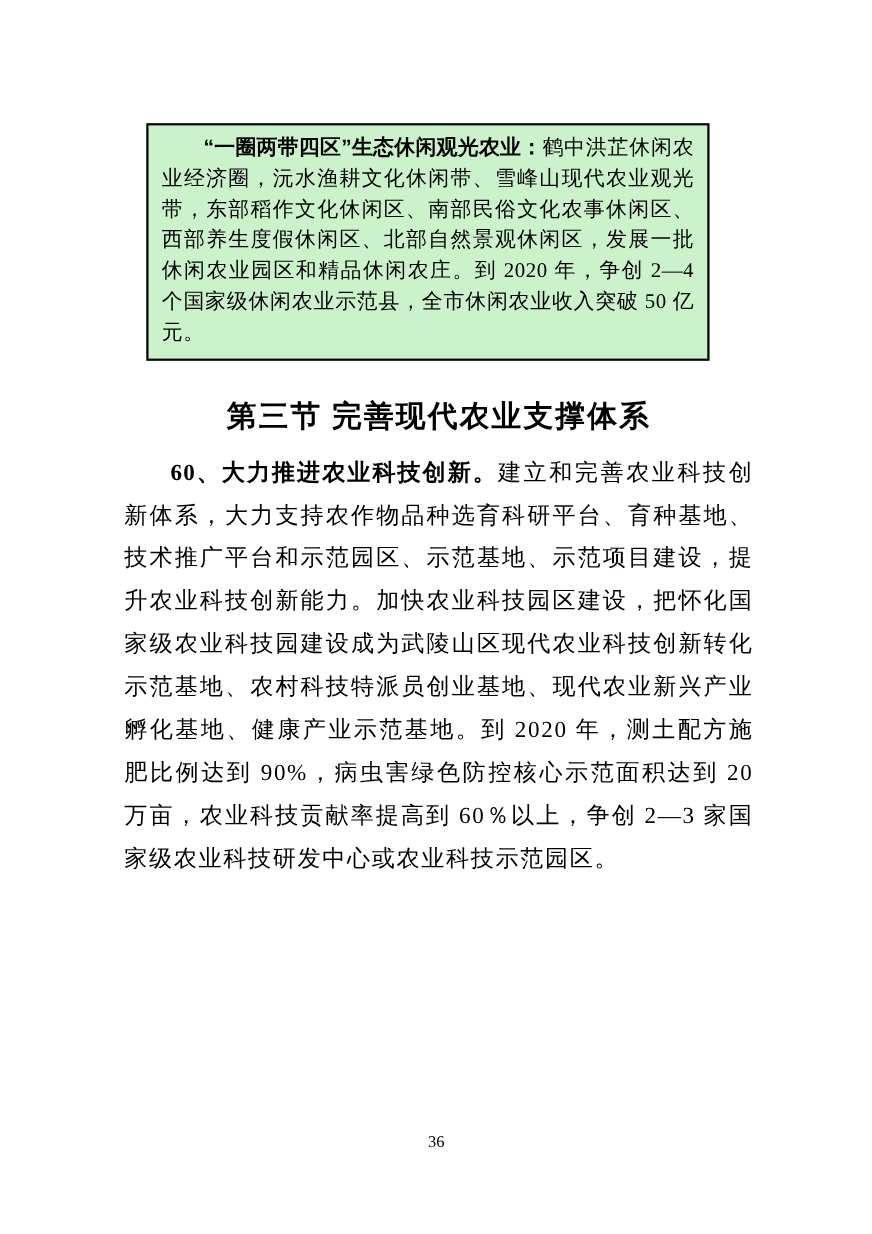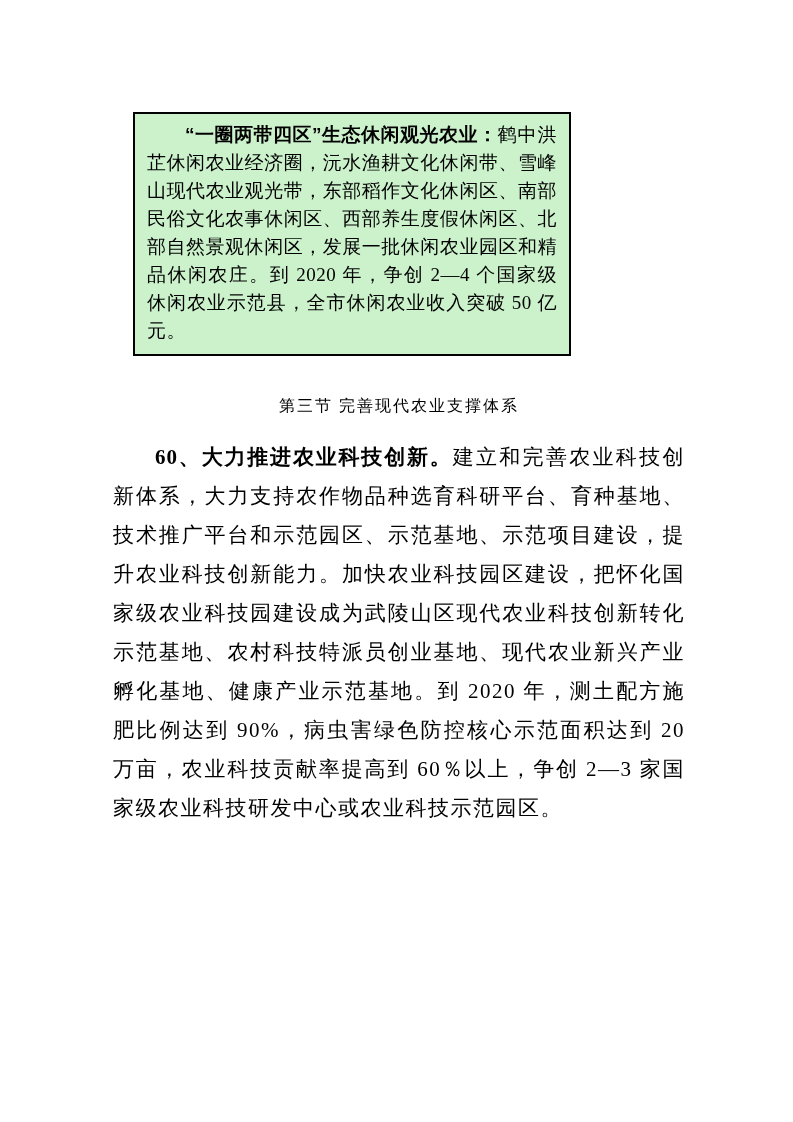--- a/index.html
+++ b/index.html
@@ -16,21 +16,21 @@
     box-sizing: border-box;
     padding: 112px 108px 0 113px;
     font-family: "Liberation Serif", "DejaVu Serif", serif;
     color: #000000;
     overflow: hidden;
   }
   
   .green-box {
     box-sizing: border-box;
     margin-left: 20px;
-    width: 438px;
+    width: 512px;
     border: 2px solid #000000;
     background: #ccf2cc;
     padding: 7px 12px 9px 12px;
   }
   .box-para {
     margin: 0;
     font-size: 19px;
     line-height: 28px;
     text-indent: 2em;
     text-align: justify;
@@ -41,23 +41,23 @@
   }
   .box-lead {
     font-weight: bold;
     font-family: "Liberation Sans", "DejaVu Sans", sans-serif;
     letter-spacing: 0;
   }
   
   .section-heading {
     margin: 35px 0 17px 0;
     text-align: center;
-    font-size: 16px;
+    font-size: 27px;
     line-height: 30px;
-    font-weight: normal;
+    font-weight: bold;
     letter-spacing: 2px;
   }
   
   .body-para {
     margin: 0;
     font-size: 21px;
     line-height: 39px;
     text-indent: 2em;
     text-align: justify;
     letter-spacing: 1.5px;
@@ -84,14 +84,15 @@
 
   <div class="green-box" style="background: rgb(204, 242, 204); border-color: rgb(0, 0, 0);">
     <p class="box-para"><span class="box-lead">“一圈两带四区”生态休闲观光农业：</span><span>鹤中洪芷休闲农业经济圈，沅水渔耕文化休闲带、雪峰山现代农业观光带，东部稻作文化休闲区、南部民俗文化农事休闲区、西部养生度假休闲区、北部自然景观休闲区，发展一批休闲农业园区和精品休闲农庄。到 2020 年，争创 2—4 个国家级休闲农业示范县，全市休闲农业收入突破 50 亿元。</span></p>
   </div>
 
   <h2 class="section-heading">第三节 完善现代农业支撑体系</h2>
 
   <p class="body-para"><span class="para-lead">60、大力推进农业科技创新。</span><span>建立和完善农业科技创新体系，大力支持农作物品种选育科研平台、育种基地、技术推广平台和示范园区、示范基地、示范项目建设，提升农业科技创新能力。加快农业科技园区建设，把怀化国家级农业科技园建设成为武陵山区现代农业科技创新转化示范基地、农村科技特派员创业基地、现代农业新兴产业孵化基地、健康产业示范基地。到 2020 年，测土配方施肥比例达到 90%，病虫害绿色防控核心示范面积达到 20 万亩，农业科技贡献率提高到 60％以上，争创 2—3 家国家级农业科技研发中心或农业科技示范园区。</span></p>
 
 
+  <div class="page-number">36</div>
 
 </div>
 
 </body></html>

